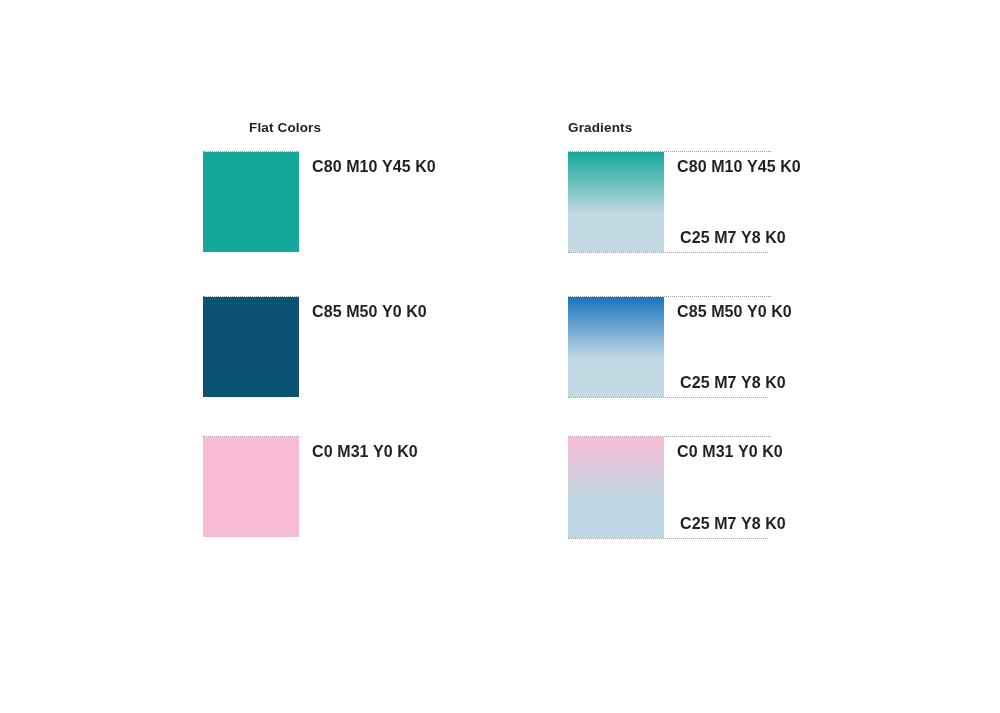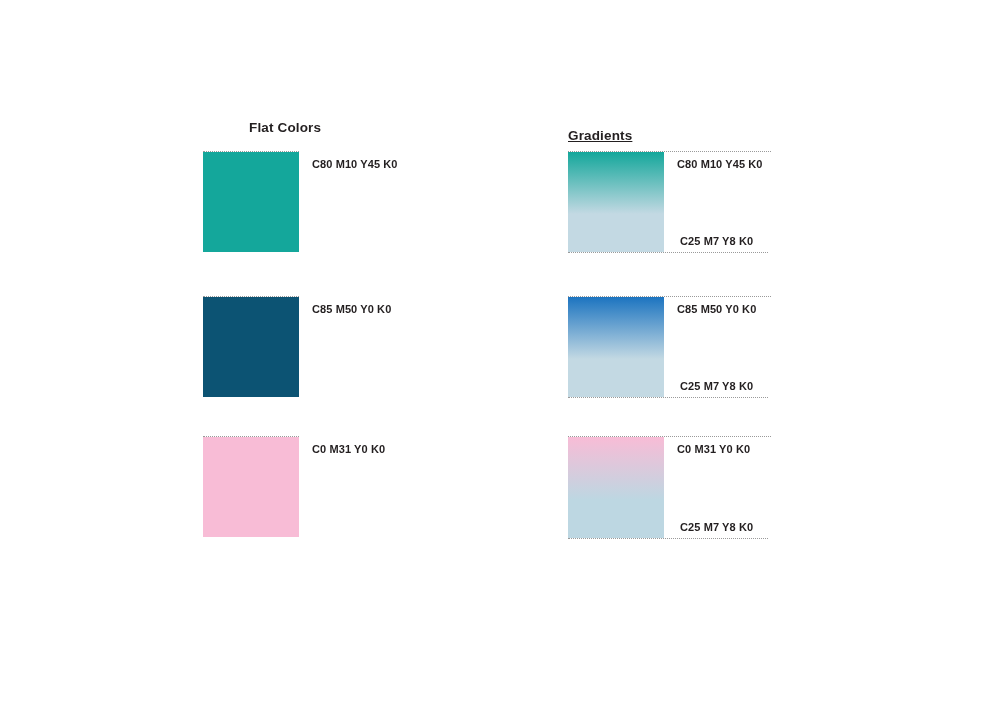--- a/index.html
+++ b/index.html
@@ -29,21 +29,21 @@
   
   .col-heading {
     position: absolute;
     font-size: 13.5px;
     font-weight: bold;
     color: #231f20;
     letter-spacing: 0.15px;
     white-space: nowrap;
   }
   #heading-flat  { left: 203px; top: 120px; padding-left: 46px; }
-  #heading-grad  { left: 568px; top: 128px; text-decoration: underline; }
+  #heading-grad  { left: 568px; top: 120px; }
 
   
   .swatch-block {
     position: absolute;
     width: 96px;
     height: 100px;
   }
   .swatch-block.tall { height: 101px; }
 
   .swatch-fill {
@@ -65,21 +65,21 @@
   .guide-bottom { bottom: -1px; }
 
   
   .guide.w-swatch { width: 96px; }
   .guide.w-long   { width: 203px; }
   .guide.w-long2  { width: 200px; }
 
   
   .cmyk-label {
     position: absolute;
-    font-size: 11px;
+    font-size: 16px;
     font-weight: bold;
     color: #231f20;
     white-space: nowrap;
     letter-spacing: 0.1px;
   }
 
   
   .label-top {
     left: 109px;
     top: 6px;

